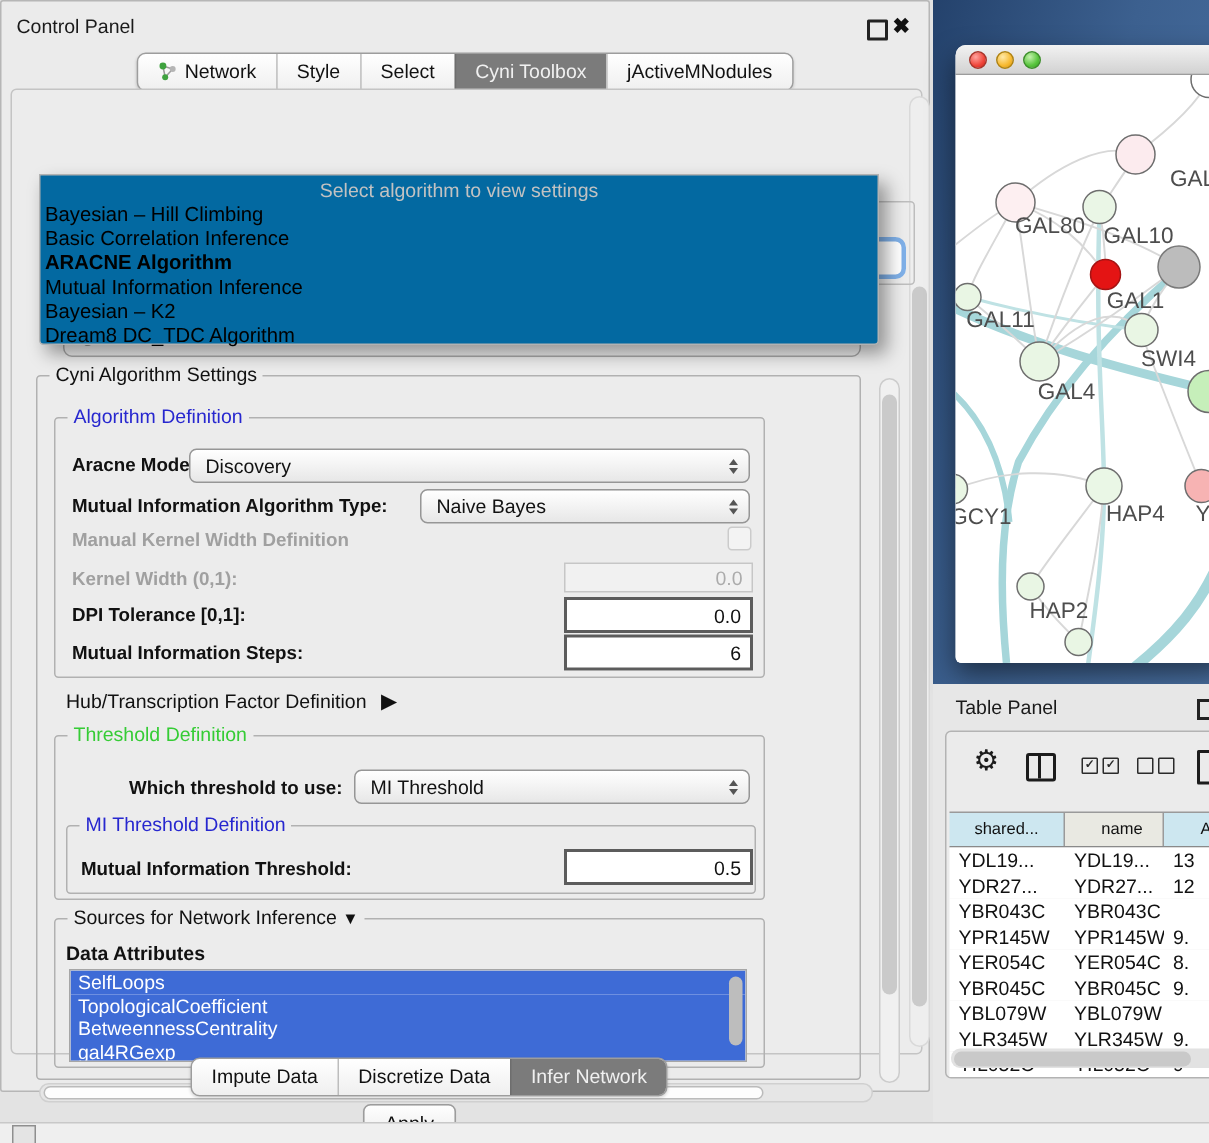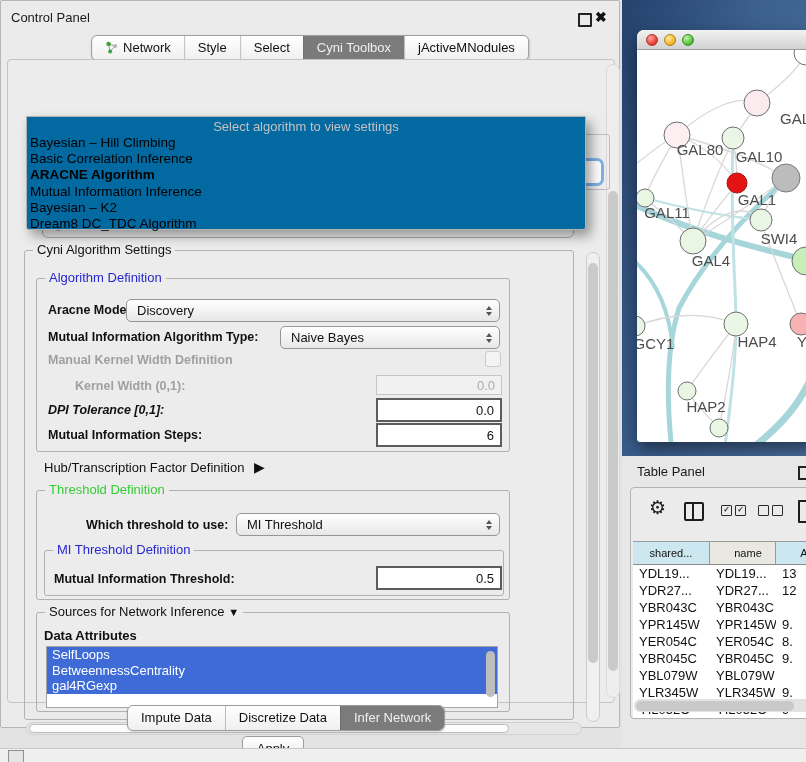--- a/index.html
+++ b/index.html
@@ -193,25 +193,25 @@
     <div class="lbl" style="left:40px;top:270px;">Mutual Information Algorithm Type:</div>
     <div class="combo" style="left:272px;top:266px;width:220px;">
       <span>Naive Bayes</span>
       <span class="spin">
           <i class="tri-up"></i>
           <i class="tri-dn"></i>
         </span>
     </div>
     <div class="lbl dis" style="left:40px;top:293px;">Manual Kernel Width Definition</div>
     <div class="chk" style="left:477px;top:291px;"></div>
-    <div class="lbl dis" style="left:40px;top:319px;margin-left:27px;">Kernel Width (0,1):</div>
+    <div class="lbl dis" style="left:40px;top:319px;">Kernel Width (0,1):</div>
     <div class="tin dis" style="left:368px;top:315px;width:126px;height:20px;">
       <span>0.0</span>
     </div>
-    <div class="lbl" style="left:40px;top:343px;font-style:italic;">DPI Tolerance [0,1]:</div>
+    <div class="lbl" style="left:40px;top:343px;">DPI Tolerance [0,1]:</div>
     <div class="tin" style="left:368px;top:338px;width:126px;height:24px;">
       <span>0.0</span>
     </div>
     <div class="lbl" style="left:40px;top:368px;">Mutual Information Steps:</div>
     <div class="tin" style="left:368px;top:363px;width:126px;height:24px;">
       <span>6</span>
     </div>
 
     <div class="plain" style="left:36px;top:399px;">
       <span>Hub/Transcription Factor Definition</span>
@@ -240,20 +240,21 @@
     <div class="abs group" style="left:28px;top:552px;width:474px;height:100px;">
       <span class="legend">
         <span>Sources for Network Inference</span>
         <span style="font-size:11px;">▼</span>
       </span>
     </div>
     <div class="lbl" style="left:36px;top:568px;font-size:13px;">Data Attributes</div>
     <div class="attr-list">
       <div>
           <div class="attr-item selected" style="background: rgb(62, 107, 214);">SelfLoops</div>
+          <div class="attr-item selected" style="background: rgb(62, 107, 214);">TopologicalCoefficient</div>
           <div class="attr-item selected" style="background: rgb(62, 107, 214);">BetweennessCentrality</div>
           <div class="attr-item selected" style="background: rgb(62, 107, 214);">gal4RGexp</div>
         </div>
       <div class="attr-scroll"></div>
     </div>
 
     <div class="vscroll" style="left:578px;top:192px;height:470px;">
       <div class="vthumb" style="top:10px;height:400px;"></div>
     </div>
     <div class="hscroll" style="left:18px;top:662px;width:556px;">

